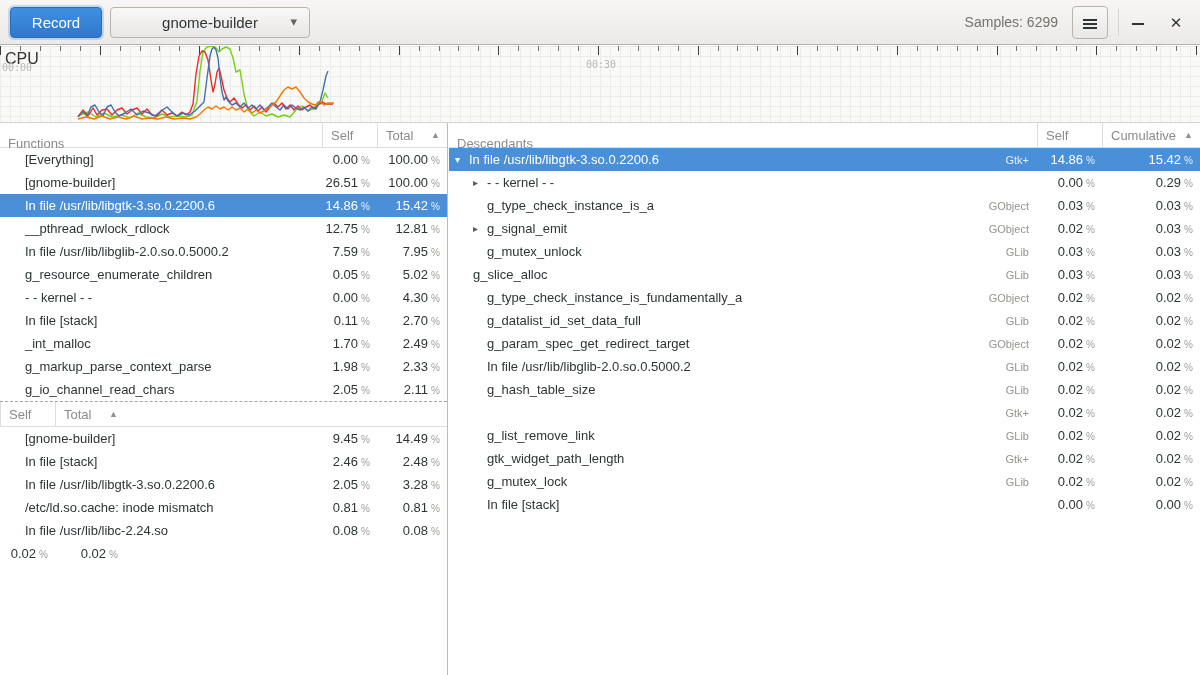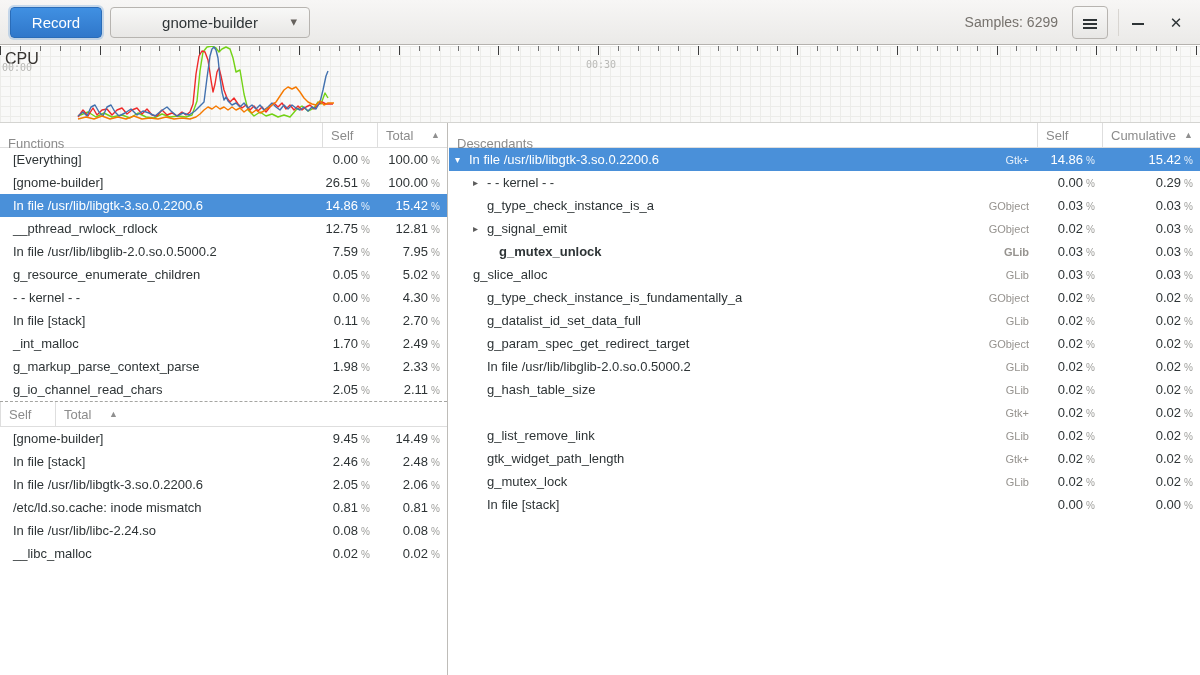--- a/index.html
+++ b/index.html
@@ -53,21 +53,21 @@
     font-size:13px; color:#8b8b8b; }
   .thead > div { display:flex; align-items:center; }
   .h-name { flex:1; padding-left:8px;margin-top:16px; }
   .h-num { border-left:1px solid #dedede; padding-left:8px; position:relative; }
   .w-self { width:55px; } .w-total { width:70px; }
   .w-dself { width:65px; } .w-dcum { width:98px; }
   .sort-ind { margin-left:auto; margin-right:7px; font-size:9px; color:#8f8f8f; }
 
   .trow { display:flex; height:23px; align-items:center; font-size:13px; color:#2e3436; background:#fff; }
   .trow.selected { background:#4a90d9; color:#fff; }
-  .c-name { flex:1; display:flex; align-items:center; padding-left:13px; white-space:nowrap; overflow:hidden; }
+  .c-name { flex:1; display:flex; align-items:center; padding-left:25px; white-space:nowrap; overflow:hidden; }
   .c-num { display:flex; justify-content:flex-end; align-items:baseline; padding-right:7px; }
   .num { font-size:13px; }
   .pct { font-size:10px; color:#9d9d9a; margin-left:3px; }
   .trow.selected .pct { color:rgba(255,255,255,.85); }
   .badge { margin-left:auto; padding-right:8px; font-size:11px; color:#96938f; flex-shrink:0; }
   .trow.selected .badge { color:rgba(255,255,255,.85); }
   .expander { width:14px; flex-shrink:0; font-size:10px; color:#5c5c5c; line-height:1; }
   .trow.selected .expander { color:#fff; }
   .paned-sep { border-top:1px dashed #a5a5a2; height:0; }
 </style>
@@ -365,21 +365,21 @@
           </div>
           <div class="trow">
             <div class="c-name">
               <span>In file /usr/lib/libgtk-3.so.0.2200.6</span>
             </div>
             <div class="c-num w-self">
               <span class="num">2.05</span>
               <span class="pct">%</span>
             </div>
             <div class="c-num w-total">
-              <span class="num">2.06</span>
+              <span class="num">3.28</span>
               <span class="pct">%</span>
             </div>
           </div>
           <div class="trow">
             <div class="c-name">
               <span>/etc/ld.so.cache: inode mismatch</span>
             </div>
             <div class="c-num w-self">
               <span class="num">0.81</span>
               <span class="pct">%</span>
@@ -396,23 +396,20 @@
             <div class="c-num w-self">
               <span class="num">0.08</span>
               <span class="pct">%</span>
             </div>
             <div class="c-num w-total">
               <span class="num">0.08</span>
               <span class="pct">%</span>
             </div>
           </div>
           <div class="trow">
-            <div class="c-name">
-              <span>__libc_malloc</span>
-            </div>
             <div class="c-num w-self">
               <span class="num">0.02</span>
               <span class="pct">%</span>
             </div>
             <div class="c-num w-total">
               <span class="num">0.02</span>
               <span class="pct">%</span>
             </div>
           </div>
         </div>
@@ -481,21 +478,21 @@
             <div class="c-num w-dself">
               <span class="num">0.02</span>
               <span class="pct">%</span>
             </div>
             <div class="c-num w-dcum">
               <span class="num">0.03</span>
               <span class="pct">%</span>
             </div>
           </div>
           <div class="trow">
-            <div class="c-name" style="padding-left: 36px; font-weight: bold;">
+            <div class="c-name" style="padding-left: 24px;">
               <span class="expander"></span>
               <span>g_mutex_unlock</span>
               <span class="badge">GLib</span>
             </div>
             <div class="c-num w-dself">
               <span class="num">0.03</span>
               <span class="pct">%</span>
             </div>
             <div class="c-num w-dcum">
               <span class="num">0.03</span>

